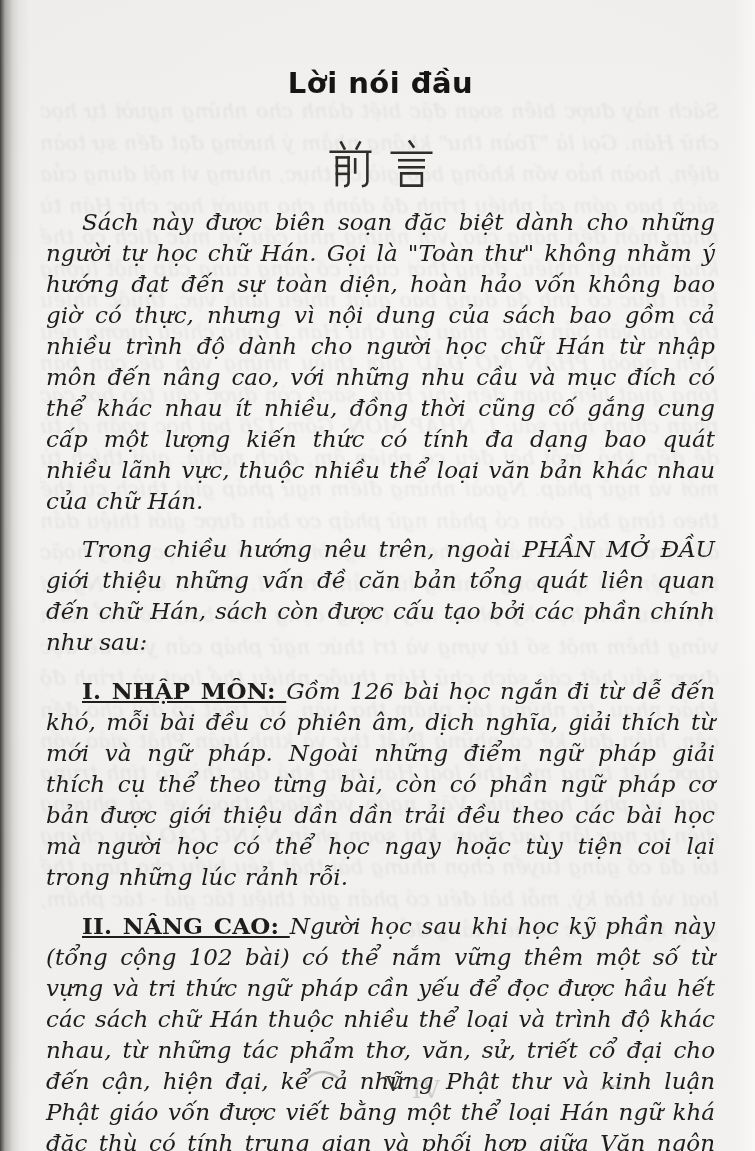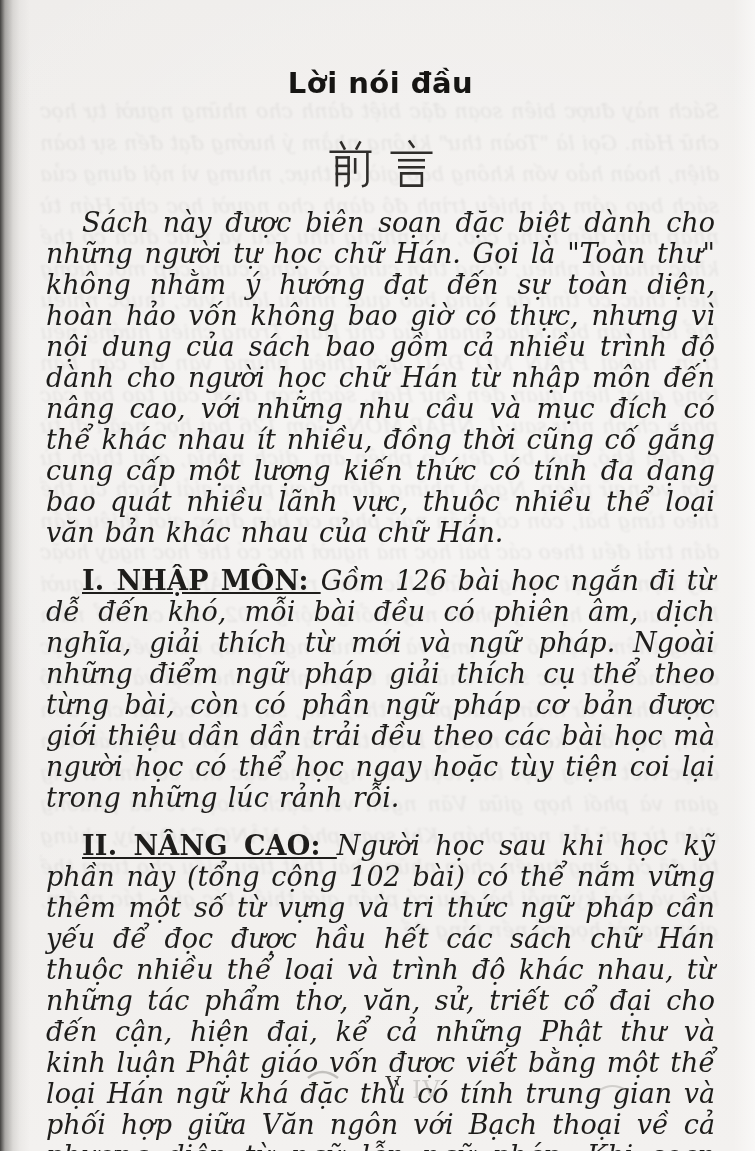--- a/index.html
+++ b/index.html
@@ -41,21 +41,21 @@
     font-weight:700;font-size:29px;letter-spacing:0.5px;color:#161513;
   }
   .title-zh{
     margin-top:40px;text-align:center;height:50px;
   }
   .title-zh svg{display:inline-block;}
   .zh-stroke{stroke:#2f2d2a;stroke-width:5.5;fill:none;stroke-linecap:square;}
   .body-text{margin-top:14px;}
   .para{
     margin:17px 0;
-    font-size:27px;line-height:31px;
+    font-size:23px;line-height:31px;
     text-align:justify;text-indent:36px;
     word-spacing:1.5px;
   }
   .seg-i{font-style:italic;}
   .seg-b{font-style:normal;font-weight:700;letter-spacing:0.2px;text-decoration:underline;}
   .seg-bi{font-style:italic;font-weight:700;font-family:Liberation Serif, serif;}
   .page-num{
     position:absolute;left:0;right:0;top:1072px;text-align:center;
     font-size:21px;color:#35332f;letter-spacing:1px;font-style:normal;
   }
@@ -100,20 +100,21 @@
           <path d="M24 42 L76 42"></path>
           <path d="M24 57 L76 57"></path>
           <path d="M28 70 L72 70 L72 96 L28 96 Z"></path>
         </g>
       </g>
     </svg>
   </div>
 
   <div class="body-text">
       <p class="para"><span class="seg-i">Sách này được biên soạn đặc biệt dành cho những người tự học chữ Hán. Gọi là "Toàn thư" không nhằm ý hướng đạt đến sự toàn diện, hoàn hảo vốn không bao giờ có thực, nhưng vì nội dung của sách bao gồm cả nhiều trình độ dành cho người học chữ Hán từ nhập môn đến nâng cao, với những nhu cầu và mục đích có thể khác nhau ít nhiều, đồng thời cũng cố gắng cung cấp một lượng kiến thức có tính đa dạng bao quát nhiều lãnh vực, thuộc nhiều thể loại văn bản khác nhau của chữ Hán.</span></p>
+      <p class="para"><span class="seg-i">Trong chiều hướng nêu trên, ngoài PHẦN MỞ ĐẦU giới thiệu những vấn đề căn bản tổng quát liên quan đến chữ Hán, sách còn được cấu tạo bởi các phần chính như sau:</span></p>
       <p class="para"><span class="seg-b">I. NHẬP MÔN: </span><span class="seg-i">Gồm 126 bài học ngắn đi từ dễ đến khó, mỗi bài đều có phiên âm, dịch nghĩa, giải thích từ mới và ngữ pháp. Ngoài những điểm ngữ pháp giải thích cụ thể theo từng bài, còn có phần ngữ pháp cơ bản được giới thiệu dần dần trải đều theo các bài học mà người học có thể học ngay hoặc tùy tiện coi lại trong những lúc rảnh rỗi.</span></p>
       <p class="para"><span class="seg-b">II. NÂNG CAO: </span><span class="seg-i">Người học sau khi học kỹ phần này (tổng cộng 102 bài) có thể nắm vững thêm một số từ vựng và tri thức ngữ pháp cần yếu để đọc được hầu hết các sách chữ Hán thuộc nhiều thể loại và trình độ khác nhau, từ những tác phẩm thơ, văn, sử, triết cổ đại cho đến cận, hiện đại, kể cả những Phật thư và kinh luận Phật giáo vốn được viết bằng một thể loại Hán ngữ khá đặc thù có tính trung gian và phối hợp giữa Văn ngôn với Bạch thoại về cả phương diện từ ngữ lẫn ngữ pháp. Khi soạn phần NÂNG CAO này, chúng tôi đã cố gắng tuyển chọn những bài thật tiêu biểu cho từng thể loại và thời kỳ, mỗi bài đều có phần giới thiệu </span><span class="seg-bi">tác giả - tác phẩm</span><span class="seg-i">, giúp người học có nền tảng để</span></p>
     </div>
 
 </div>
 
 <div class="page-num">
   <span>V</span>
 </div>
 <div class="ghost-iv">IV</div>

